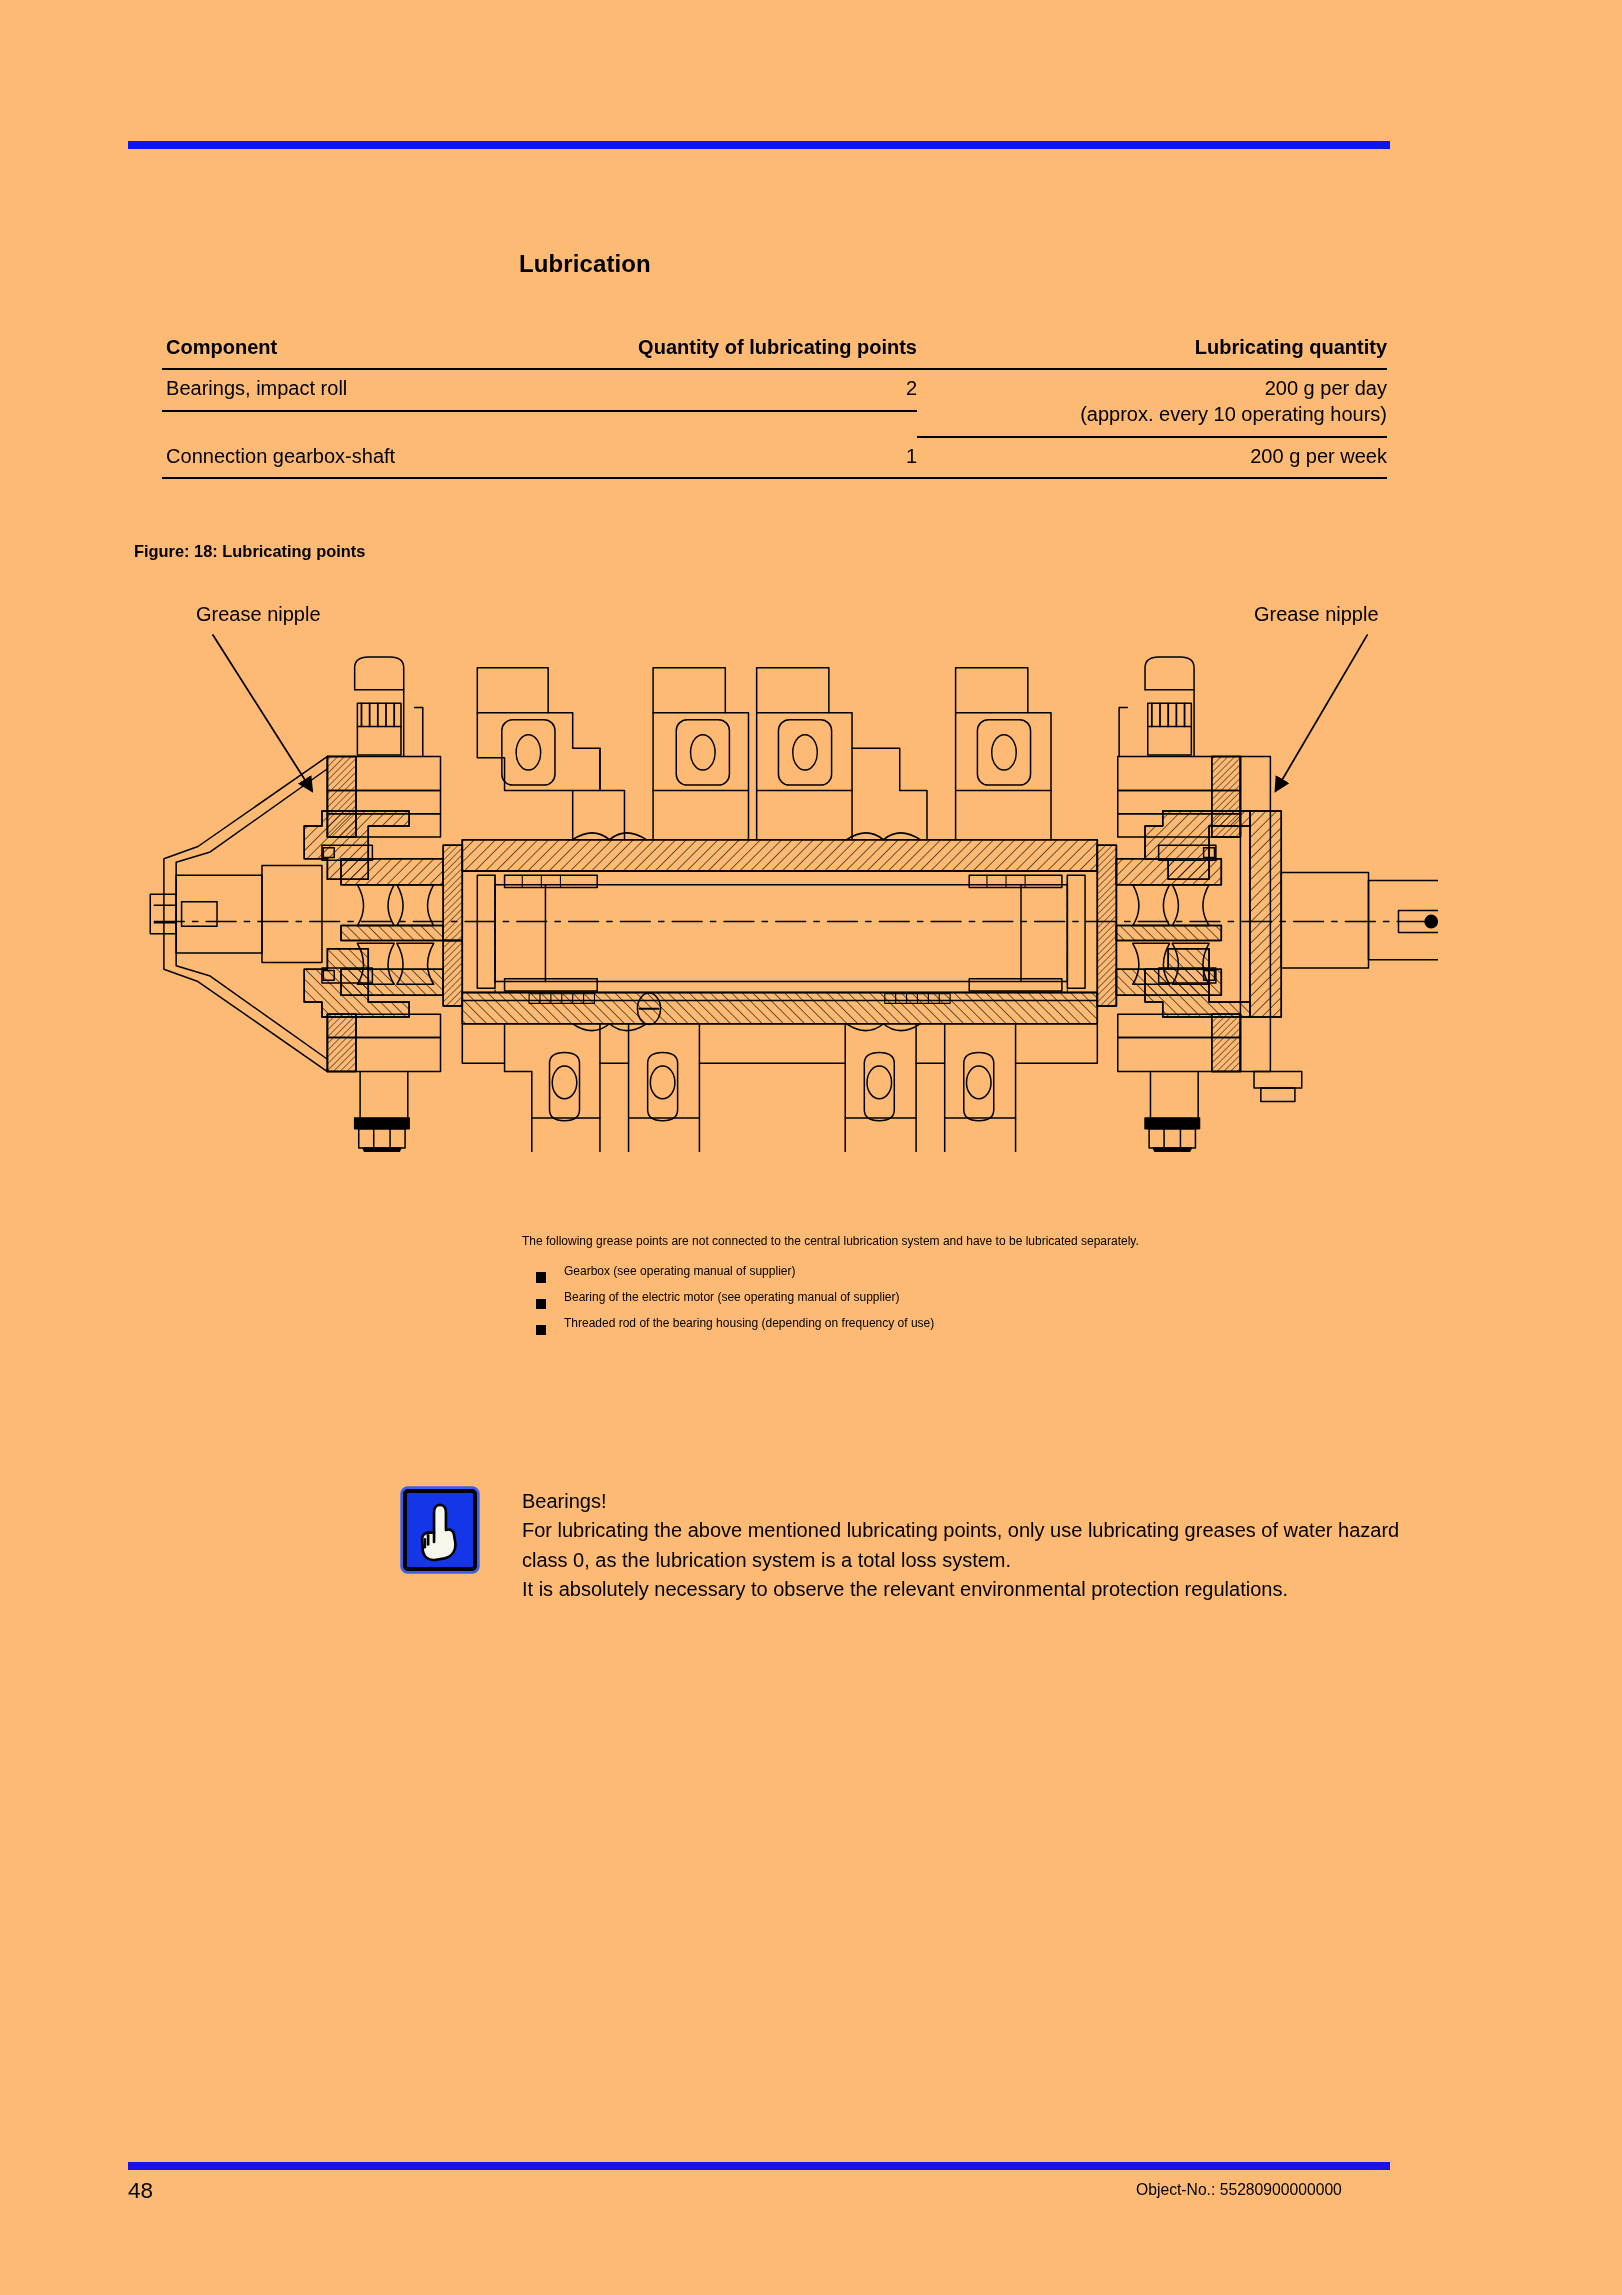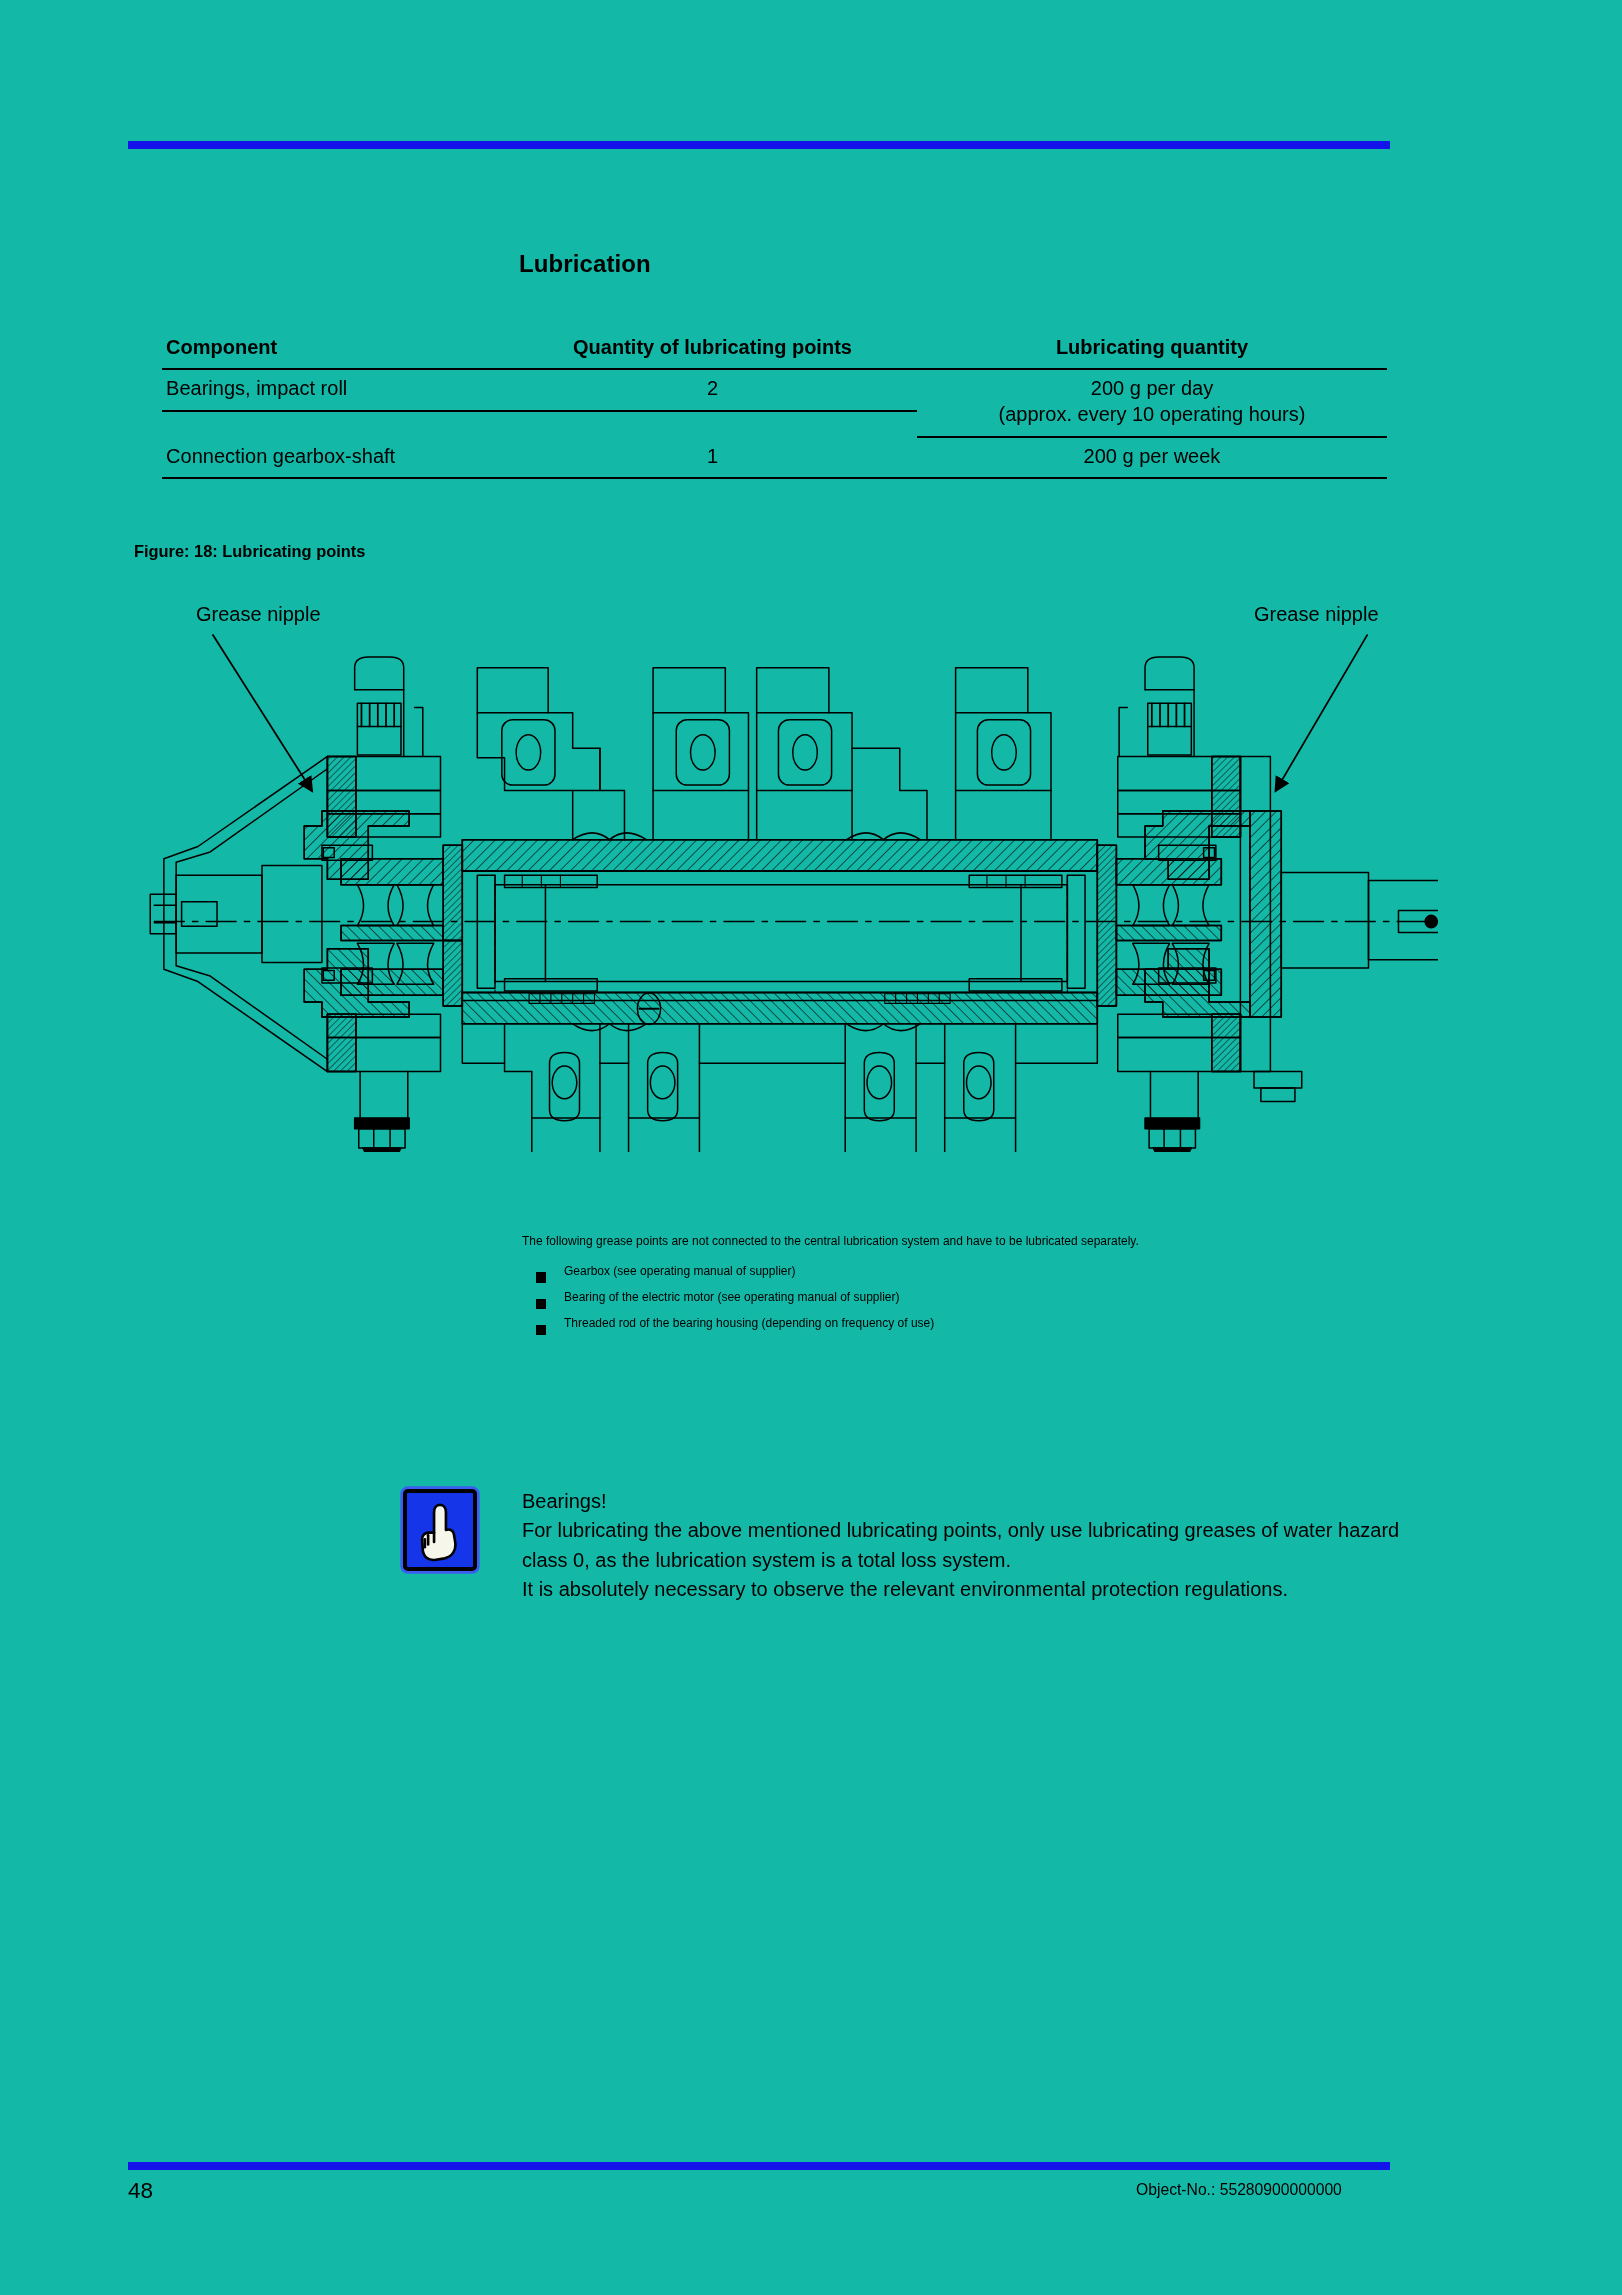--- a/index.html
+++ b/index.html
@@ -11,21 +11,21 @@
     width: 1622px;
     height: 2295px;
     position: relative;
     font-family: "Liberation Sans", sans-serif;
     color: #000000;
     overflow: hidden;
   }
   .page {
     position: absolute;
     inset: 0;
-    background: #14b8a6;
+    background: #fdba74;
   }
 
   
   .rule-blue {
     position: absolute;
     left: 128px;
     width: 1262px;
     height: 7.5px;
     background: #1313ea;
   }
@@ -61,21 +61,21 @@
   .col-a { width: 346px; }
   .col-b { width: 409px; }
   .col-c { width: 470px; }
 
   .cell {
     position: relative;
     box-sizing: border-box;
     padding: 6.1px 0 7.5px 4.1px;
     line-height: 1.28;
   }
-  .cell.center { text-align: center; padding-left: 0; }
+  .cell.center { text-align: right; padding-left: 0; }
   .hdr .cell { font-weight: bold; }
 
   
   .vline-l { border-left: 1.4px solid #000; }
   .hline-b { border-bottom: 2px solid #000; }
 
   .row-tall .cell { padding-bottom: 8.2px; }
   .subline { display: block; }
 
   

